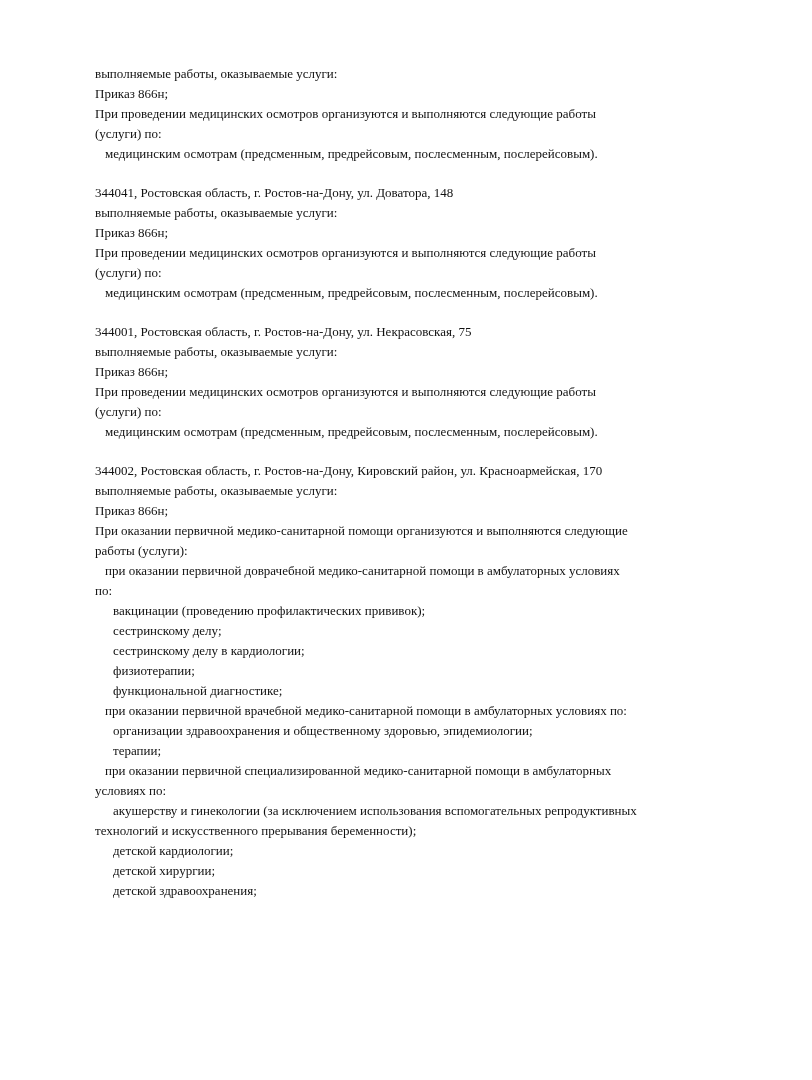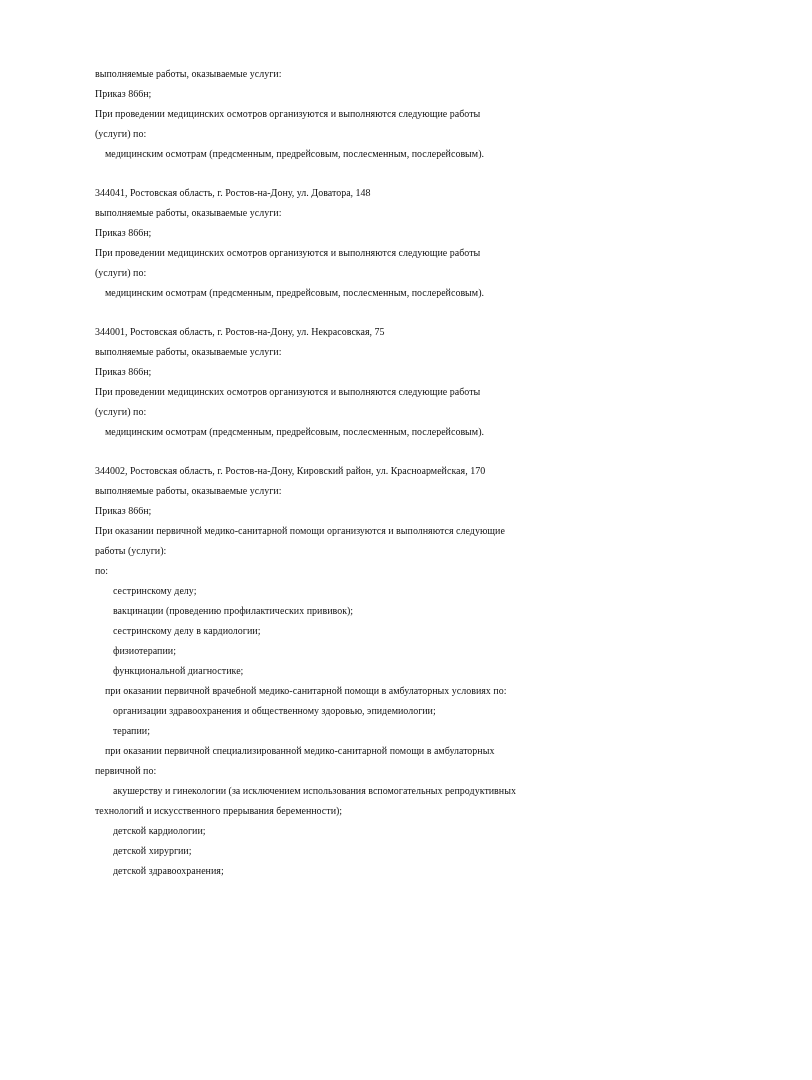--- a/index.html
+++ b/index.html
@@ -10,21 +10,21 @@
   .page {
     position: relative;
     width: 812px;
     height: 1080px;
     background: #ffffff;
     color: #111111;
     overflow: hidden;
     box-sizing: border-box;
     padding: 64px 36px 0 95px;
     font-family: "Liberation Serif", "DejaVu Serif", serif;
-    font-size: 10px;
+    font-size: 13px;
     line-height: 20px;
     font-weight: 400;
   }
   .block {
     margin: 0 0 19px 0;
   }
   .block:last-child {
     margin-bottom: 12px;
   }
   .line {
@@ -62,31 +62,32 @@
         <div class="line indent-0">При проведении медицинских осмотров организуются и выполняются следующие работы</div>
         <div class="line indent-0">(услуги) по:</div>
         <div class="line indent-1">медицинским осмотрам (предсменным, предрейсовым, послесменным, послерейсовым).</div>
       </div>
       <div class="block">
         <div class="line indent-0">344002, Ростовская область, г. Ростов-на-Дону, Кировский район, ул. Красноармейская, 170</div>
         <div class="line indent-0">выполняемые работы, оказываемые услуги:</div>
         <div class="line indent-0">Приказ 866н;</div>
         <div class="line indent-0">При оказании первичной медико-санитарной помощи организуются и выполняются следующие</div>
         <div class="line indent-0">работы (услуги):</div>
+        <div class="line indent-1">при оказании первичной доврачебной медико-санитарной помощи в амбулаторных условиях</div>
         <div class="line indent-0">по:</div>
+        <div class="line indent-2">вакцинации (проведению профилактических прививок);</div>
         <div class="line indent-2">сестринскому делу;</div>
-        <div class="line indent-2">вакцинации (проведению профилактических прививок);</div>
         <div class="line indent-2">сестринскому делу в кардиологии;</div>
         <div class="line indent-2">физиотерапии;</div>
         <div class="line indent-2">функциональной диагностике;</div>
         <div class="line indent-1">при оказании первичной врачебной медико-санитарной помощи в амбулаторных условиях по:</div>
         <div class="line indent-2">организации здравоохранения и общественному здоровью, эпидемиологии;</div>
         <div class="line indent-2">терапии;</div>
         <div class="line indent-1">при оказании первичной специализированной медико-санитарной помощи в амбулаторных</div>
-        <div class="line indent-0">первичной по:</div>
+        <div class="line indent-0">условиях по:</div>
         <div class="line indent-2">акушерству и гинекологии (за исключением использования вспомогательных репродуктивных</div>
         <div class="line indent-0">технологий и искусственного прерывания беременности);</div>
         <div class="line indent-2">детской кардиологии;</div>
         <div class="line indent-2">детской хирургии;</div>
         <div class="line indent-2">детской здравоохранения;</div>
       </div>
     </div>
 </div>
 
 </body></html>

